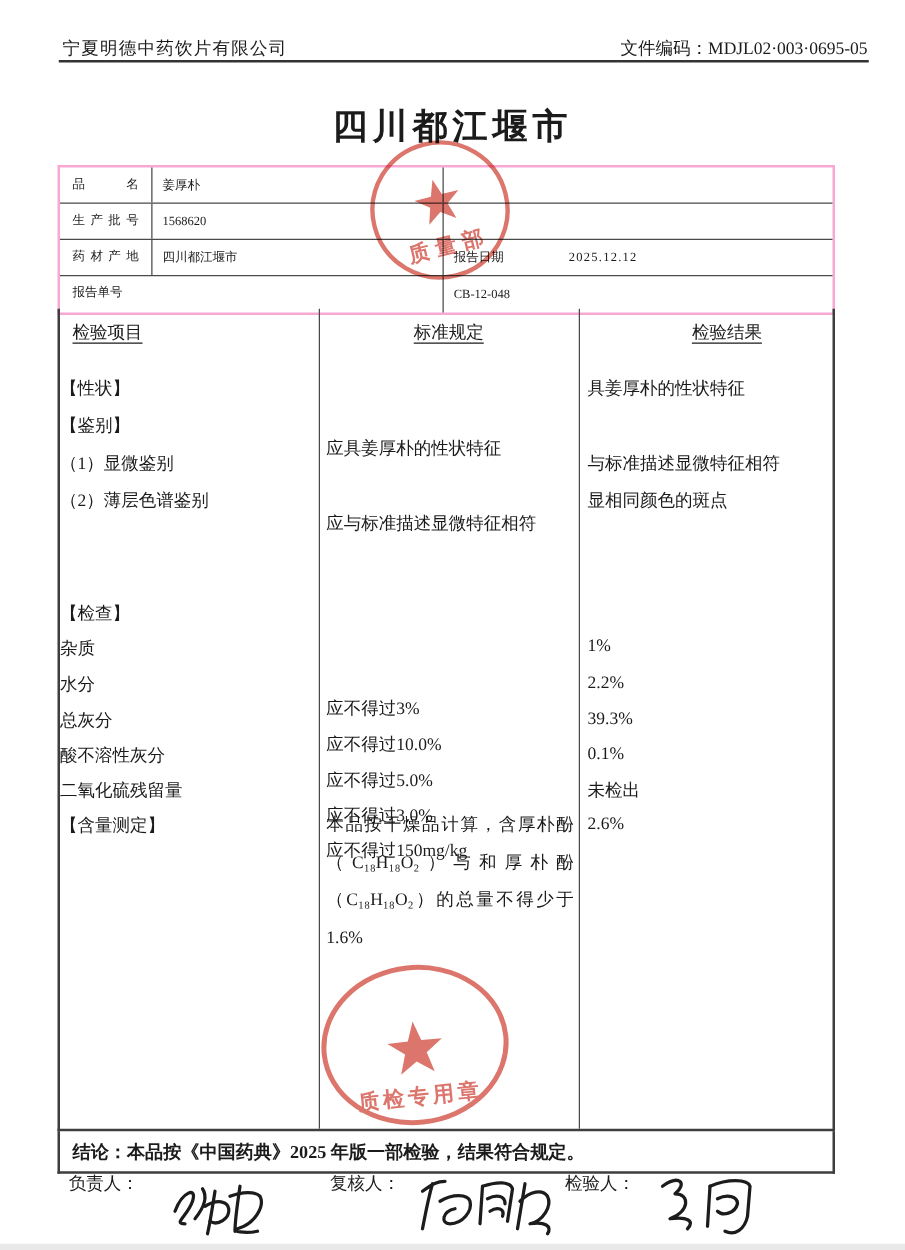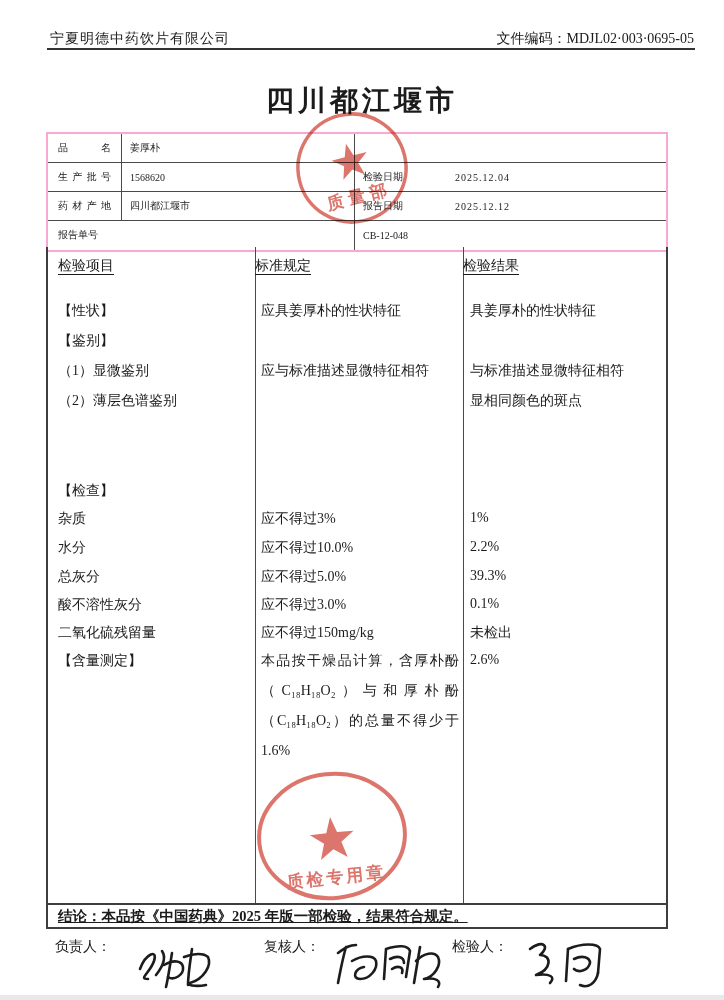--- a/index.html
+++ b/index.html
@@ -28,32 +28,32 @@
   .rcell .rlab{width:78px;}
   .rcell .rval{margin-left:14px;letter-spacing:1px;}
   
   .main-table{position:absolute;left:46px;top:247px;width:622px;height:658px;box-sizing:border-box;
     border:2px solid #3e3e3e;border-top:none;font-size:14px;}
   .vline{position:absolute;top:0;bottom:0;width:0;border-left:1px solid #4a4a4a;}
   .vline.v1{left:207px;}
   .vline.v2{left:415px;}
   .mt-head{position:absolute;top:10px;text-decoration:underline;text-underline-offset:4px;}
   .mt-head.h1{left:10px;}
-  .mt-head.h2{left:207px;width:208px;}
-  .mt-head.h3{left:415px;width:237px;}
+  .mt-head.h2{left:207px;width:208px;text-align:center;}
+  .mt-head.h3{left:415px;width:237px;text-align:center;}
   .ln{position:absolute;white-space:nowrap;}
-  .c1{left:10px;text-align:right;}
-  .c2{left:213px;}
+  .c1{left:0;text-align:right;}
+  .c2{left:213px;margin-top:48px;}
   .c3{left:422px;}
   .blk{position:absolute;left:213px;width:198px;white-space:normal;line-height:31px;
     text-align:justify;}
   
-  .conclusion{position:absolute;left:46px;top:905px;width:622px;height:24px;box-sizing:border-box;
+  .conclusion{position:absolute;left:46px;top:905px;width:622px;height:34px;box-sizing:border-box;
     border:2px solid #3e3e3e;border-top:none;font-size:14.5px;font-weight:600;
-    display:flex;align-items:center;padding-left:10px;text-decoration:underline;}
+    display:flex;align-items:center;padding-left:10px;}
   .sig-row{position:absolute;left:46px;top:932px;width:640px;height:70px;font-size:14px;}
   .sig-label{position:absolute;top:6px;}
   .sig-label.s1{left:9px;}
   .sig-label.s2{left:218px;}
   .sig-label.s3{left:406px;}
   .sig-svg{position:absolute;}
   .sig-svg path{fill:none;stroke:#1c1c1c;stroke-width:2.6;stroke-linecap:round;stroke-linejoin:round;}
   
   .stamp{position:absolute;mix-blend-mode:multiply;opacity:0.82;}
   .stamp *{fill:none;}
@@ -74,24 +74,20 @@
   <div class="doc-title">四川都江堰市</div>
 
   <div class="info-table">
     <div class="info-row">
       <div class="cell lab">品名</div>
       <div class="cell val">姜厚朴</div>
     </div>
     <div class="info-row">
       <div class="cell lab">生产批号</div>
       <div class="cell val">1568620</div>
-      <div class="rcell">
-        <span class="rlab">检验日期</span>
-        <span class="rval">2025.12.04</span>
-      </div>
     </div>
     <div class="info-row">
       <div class="cell lab">药材产地</div>
       <div class="cell val">四川都江堰市</div>
       <div class="rcell">
         <span class="rlab">报告日期</span>
         <span class="rval">2025.12.12</span>
       </div>
     </div>
     <div class="info-row">

